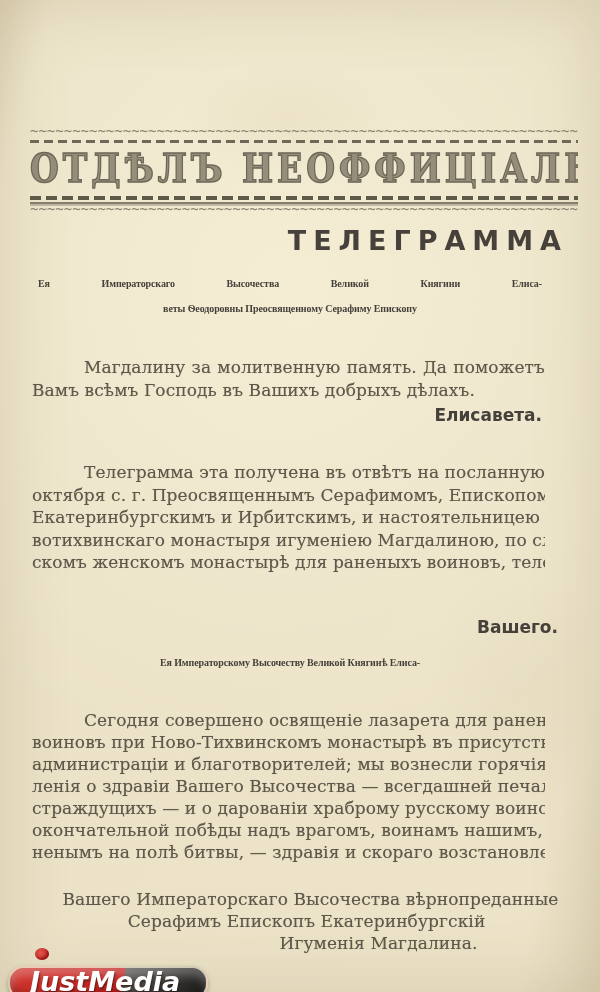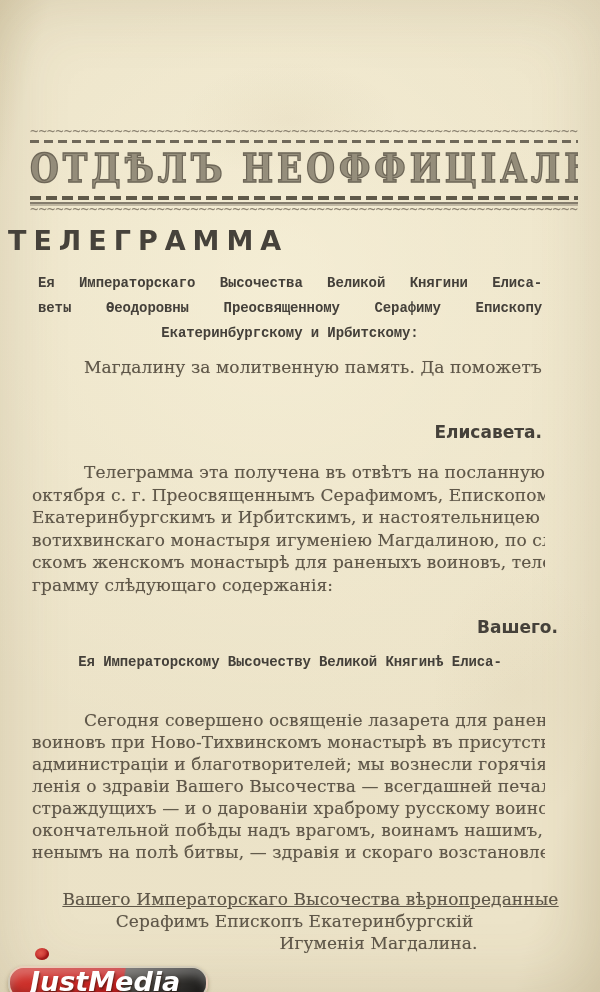--- a/index.html
+++ b/index.html
@@ -30,58 +30,58 @@
     margin:3px 0 4px 0; height:46px; line-height:46px; text-align:center;
     font-family:"DejaVu Serif","Liberation Serif",serif; font-weight:bold;
     font-size:33px; letter-spacing:4px; white-space:nowrap; overflow:hidden;
     color:rgba(110,103,88,0.40); -webkit-text-stroke:1.2px #6e6758;
     text-shadow:0 0 1px rgba(110,103,88,0.5);
     transform:scaleY(1.18); transform-origin:center;
   }
 
   
   .headline {
-    position:absolute; left:0; top:225px; width:568px; text-align:left;
+    position:absolute; left:0; top:225px; width:568px; text-align:right;
     font-family:"DejaVu Sans","Liberation Sans",sans-serif; font-weight:bold;
     font-size:27px; letter-spacing:7px; color:#46423b; padding-left:8px; box-sizing:border-box;
   }
 
   
   .tline { white-space:nowrap; overflow:hidden; }
   .just .tline { text-align:justify; text-align-last:justify; }
   .just .tline:last-child { text-align-last:left; }
   .just.last-center .tline:last-child { text-align-last:center; }
   .indent .tline:first-child { text-indent:52px; }
 
   .boldsans {
-    font-family:Liberation Mono, monospace; font-weight:bold;
-    font-size:14px; letter-spacing:-0.1px; color:#44403a; line-height:25px;
+    font-family:Liberation Serif, serif; font-weight:bold;
+    font-size:10px; letter-spacing:-0.1px; color:#44403a; line-height:25px;
   }
   .bodyserif {
     font-family:"DejaVu Serif","Liberation Serif",serif;
     font-size:17px; color:#5f5749; line-height:23px; letter-spacing:0.1px;
     text-shadow:0 0 0.7px rgba(95,87,73,0.45);
   }
 
   .addr1 { position:absolute; left:38px; top:271px; width:504px; }
   .para-thanks { position:absolute; left:32px; top:356px; width:513px; }
   .sig-right {
     position:absolute; font-family:"DejaVu Sans","Liberation Sans",sans-serif;
     font-weight:bold; font-size:17px; color:#45413a;
   }
-  .sig-elisaveta { top:422px; right:58px; }
+  .sig-elisaveta { top:405px; right:58px; }
   .sig-moscow { top:617px; right:42px; }
   .para-received { position:absolute; left:32px; top:461px; width:513px; line-height:22.5px; }
   .addr2 { position:absolute; left:38px; top:650px; width:504px; }
   .para-today { position:absolute; left:32px; top:709px; width:513px; line-height:22px; }
 
   .sigs { position:absolute; left:32px; top:888px; width:513px; line-height:22px; }
   .sigs .tline { text-align:center; text-align-last:center; position:relative; }
-  .sigs .tline:nth-child(1) { left:22px;text-decoration:underline; }
-  .sigs .tline:nth-child(2) { left:6px; }
+  .sigs .tline:nth-child(1) { left:22px; }
+  .sigs .tline:nth-child(2) { left:18px; }
   .sigs .tline:nth-child(3) { left:90px; }
 
   
   .logo { position:absolute; left:8px; top:946px; width:206px; height:46px; }
   .logo-dot {
     position:absolute; left:27px; top:2px; width:14px; height:12px;
     background:radial-gradient(circle at 40% 40%, #e0564a, #b5191c); border-radius:50%;
     box-shadow:inset -2px -2px 2px rgba(120,0,0,0.5);
   }
   .logo-pill {
@@ -112,36 +112,35 @@
     <div class="dash heavy"></div>
     <div class="rule-solid"></div>
     <div class="wave"></div>
   </div>
 
   <div class="headline">ТЕЛЕГРАММА</div>
 
   <div class="addr1 boldsans just last-center">
       <div class="tline">Ея Императорскаго Высочества Великой Княгини Елиса-</div>
       <div class="tline">веты Ѳеодоровны Преосвященному Серафиму Епископу</div>
-      <div class="tline">Екатеринбургскому и Ирбитскому:</div>
     </div>
 
   <div class="para-thanks bodyserif just indent">
       <div class="tline">Магдалину за молитвенную память. Да поможетъ</div>
+      <div class="tline">Вамъ всѣмъ Господь въ Вашихъ добрыхъ дѣлахъ.</div>
     </div>
 
   <div class="sig-right sig-elisaveta">Елисавета.</div>
 
   <div class="para-received bodyserif just indent">
       <div class="tline">Телеграмма эта получена въ отвѣтъ на посланную 28</div>
       <div class="tline">октября с. г. Преосвященнымъ Серафимомъ, Епископомъ</div>
       <div class="tline">Екатеринбургскимъ и Ирбитскимъ, и настоятельницею Но-</div>
       <div class="tline">вотихвинскаго монастыря игуменіею Магдалиною, по слу-</div>
       <div class="tline">скомъ женскомъ монастырѣ для раненыхъ воиновъ, теле-</div>
-      <div class="tline">грамму слѣдующаго содержанія:</div>
     </div>
 
   <div class="sig-right sig-moscow">Вашего.</div>
 
   <div class="addr2 boldsans just last-center">
       <div class="tline">Ея Императорскому Высочеству Великой Княгинѣ Елиса-</div>
     </div>
 
   <div class="para-today bodyserif just indent">
       <div class="tline">Сегодня совершено освященіе лазарета для раненыхъ</div>

